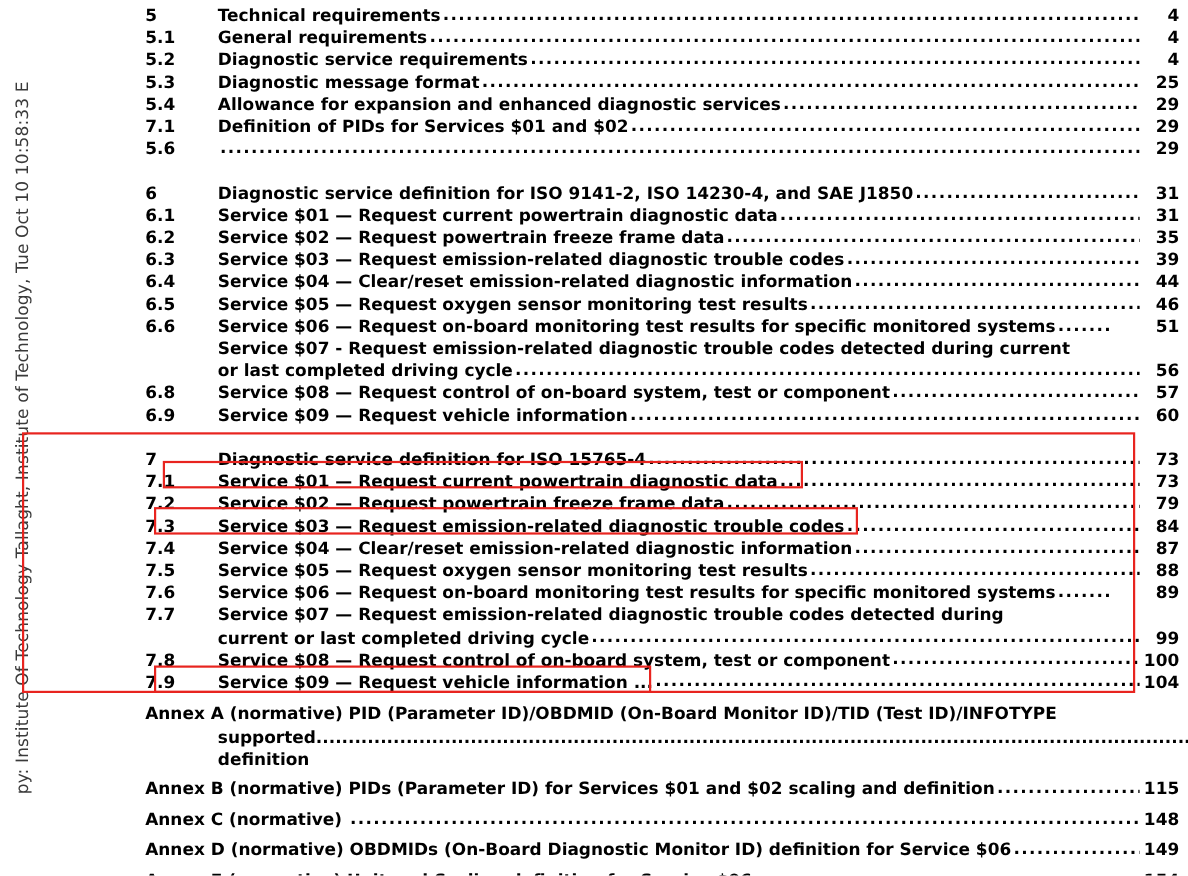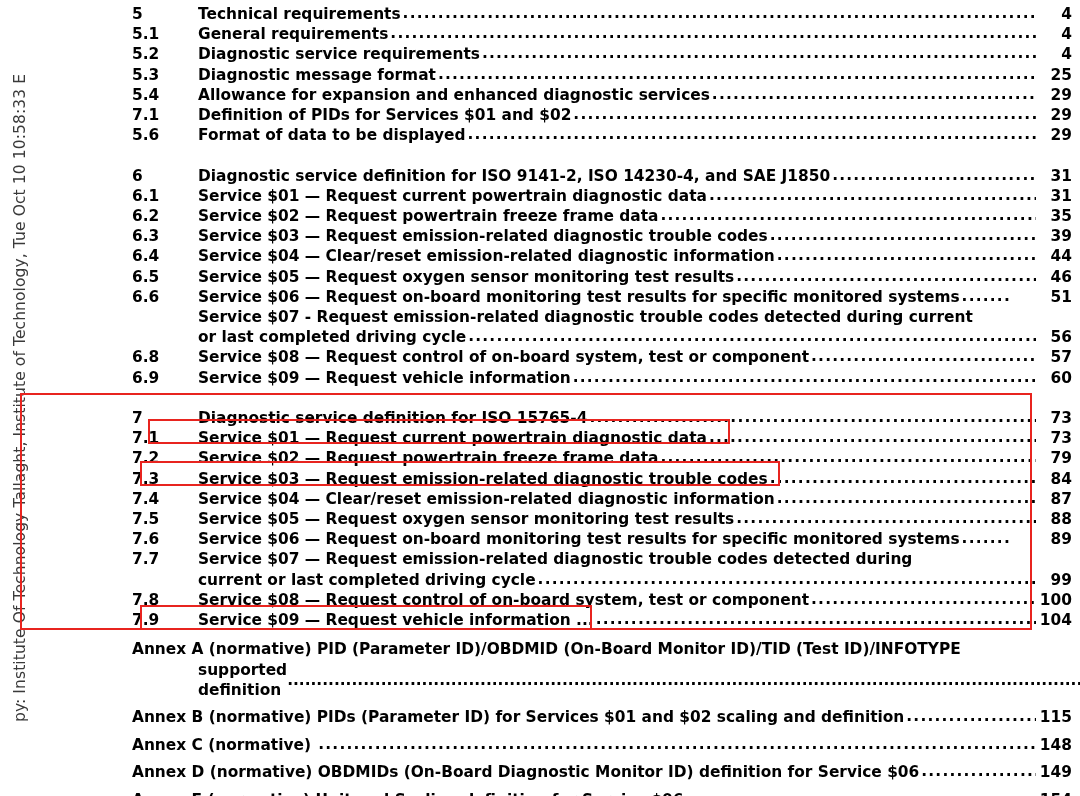--- a/index.html
+++ b/index.html
@@ -121,21 +121,21 @@
     width: 34px;
     text-align: right;
     font-weight: bold;
   }
   .annex-wrap { margin-top: 9px; }
   .annex-cont {
     font-size: 15.4px;
     line-height: 20.4px;
     font-weight: bold;
     display: flex;
-    align-items: center;
+    align-items: flex-start;
     padding-left: 66px;
   }
 
   
   .redbox {
     position: absolute;
     border: 2.2px solid #e8241f;
     box-sizing: border-box;
     pointer-events: none;
   }
@@ -182,21 +182,20 @@
         <span class="pg">29</span>
       </div>
       <div class="row">
         <span class="num">7.1</span>
         <span class="ttl">Definition of PIDs for Services $01 and $02</span>
         <span class="dots">..........................................................................................................................................................</span>
         <span class="pg">29</span>
       </div>
       <div class="row">
         <span class="num">5.6</span>
-        <span class="ttl">Format of data to be displayed</span>
         <span class="dots">..........................................................................................................................................................</span>
         <span class="pg">29</span>
       </div>
     </div>
 
     <div class="gap"></div>
 
     <div>
       <div class="row">
         <span class="num">6</span>

